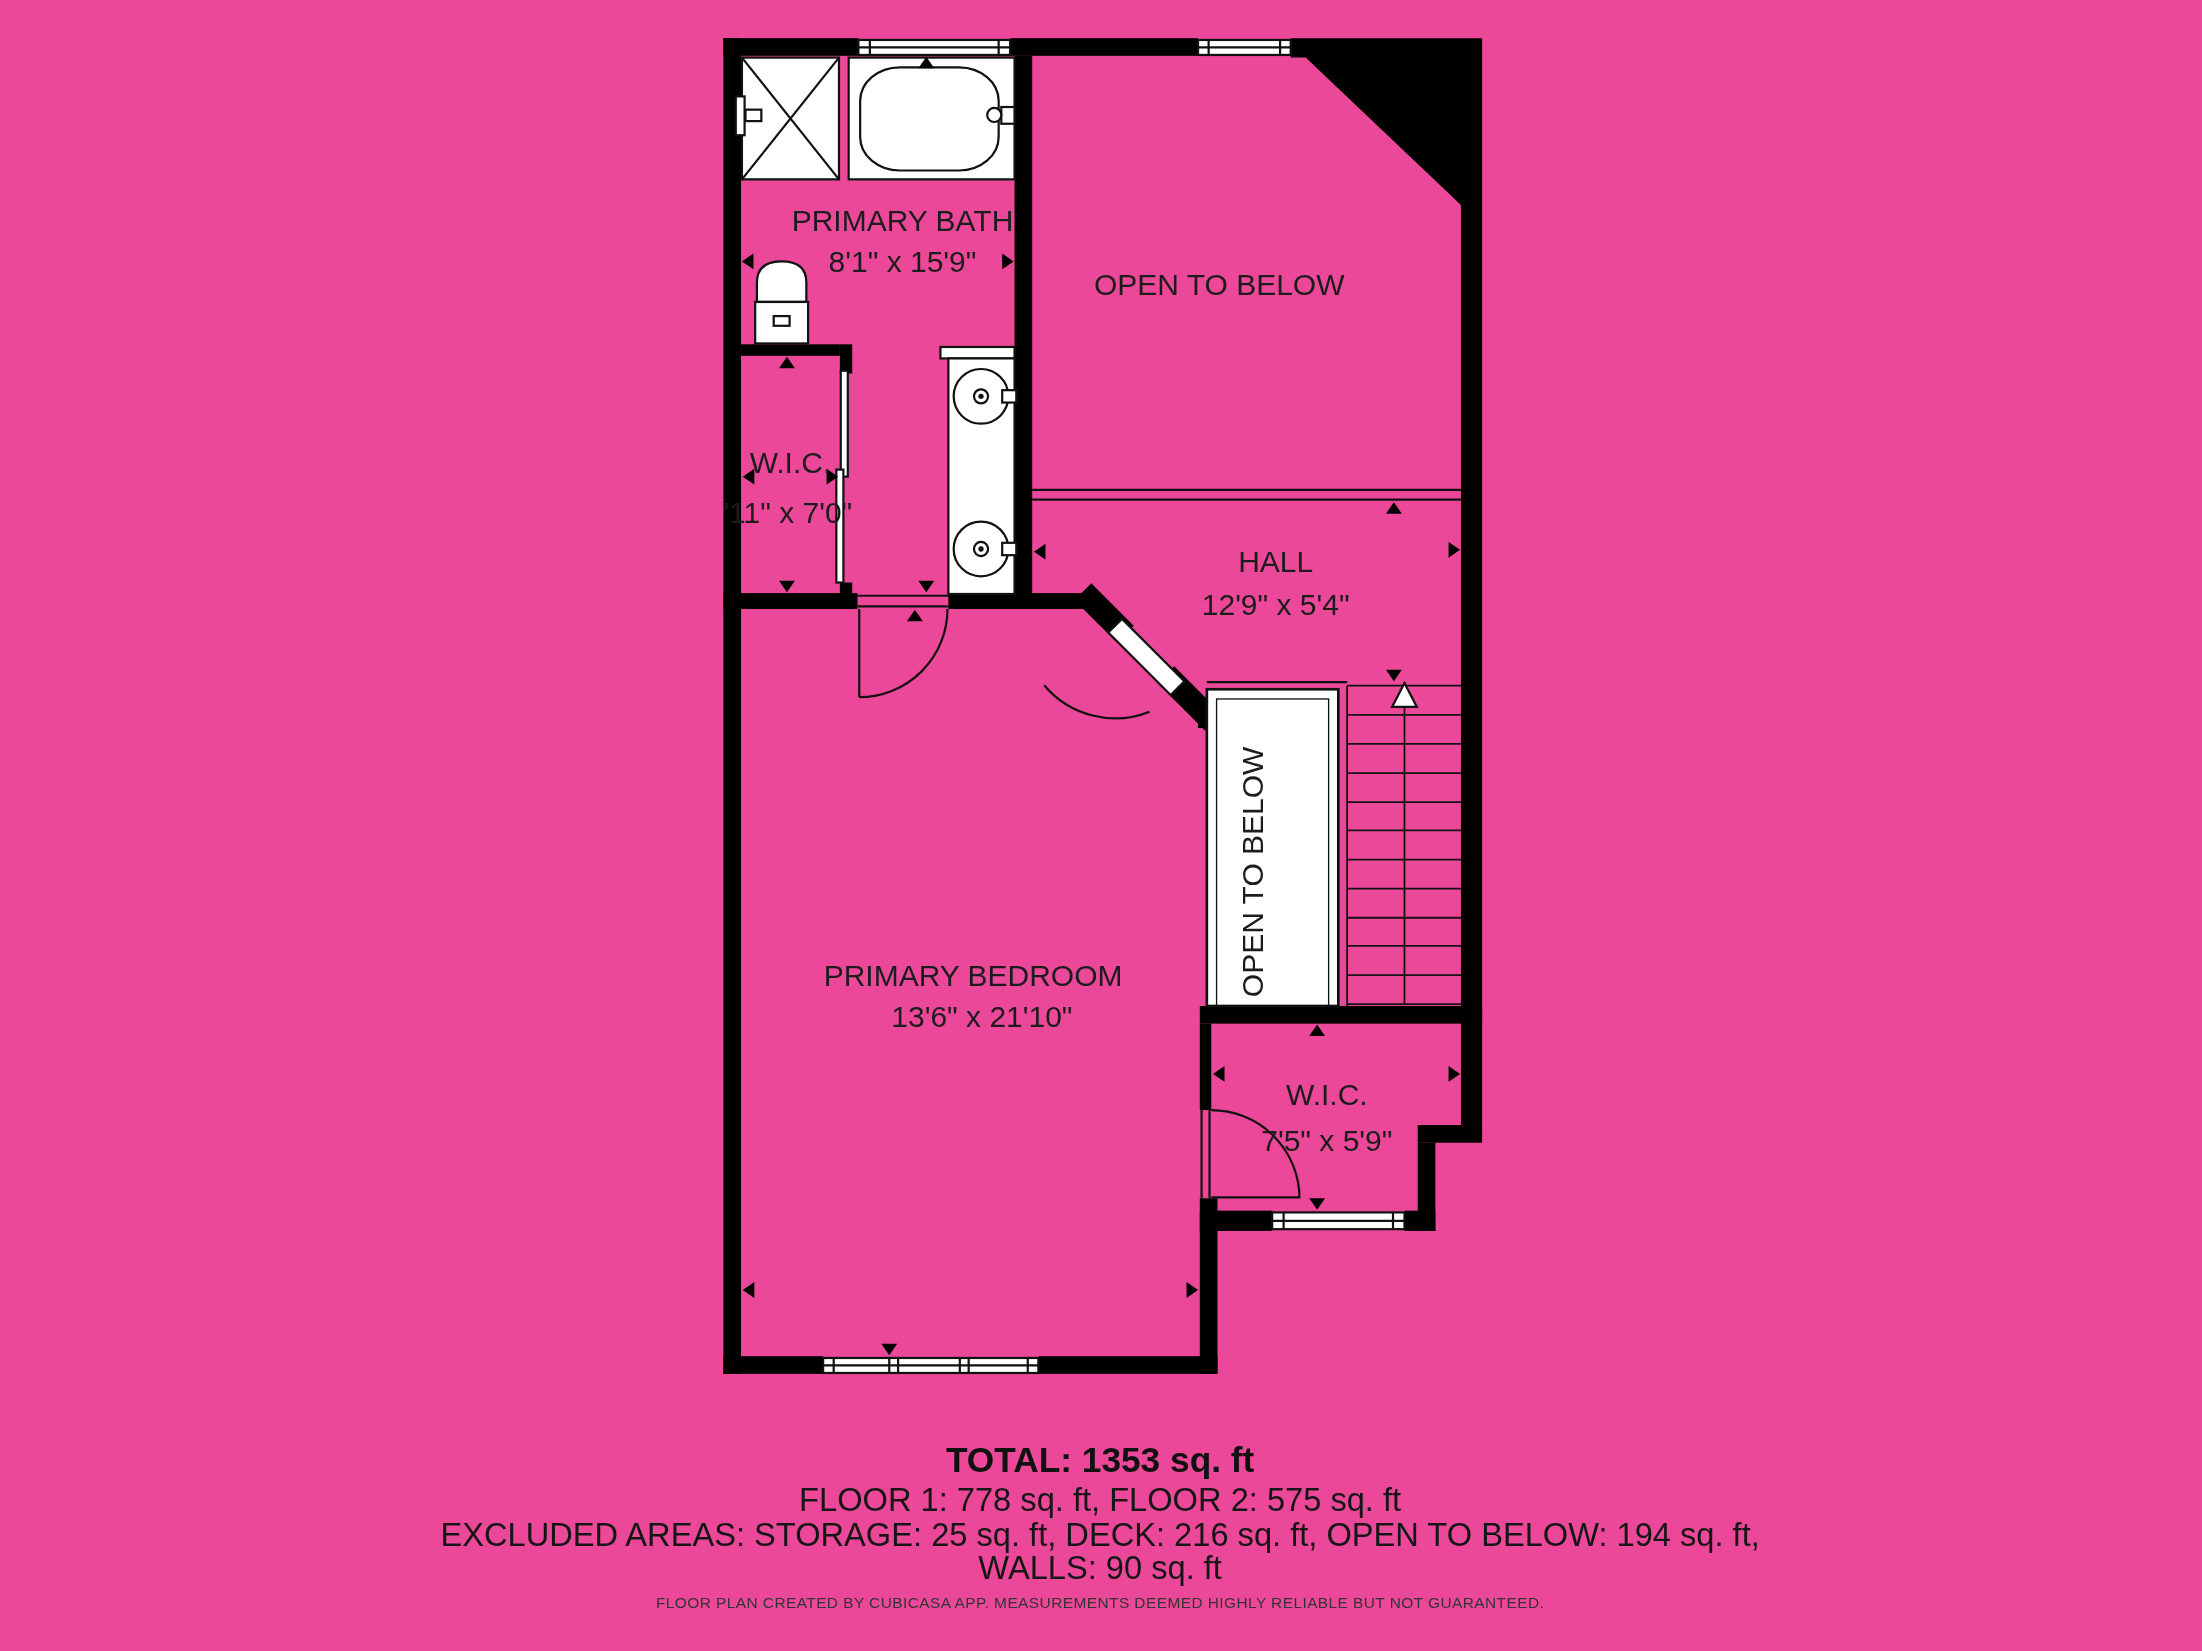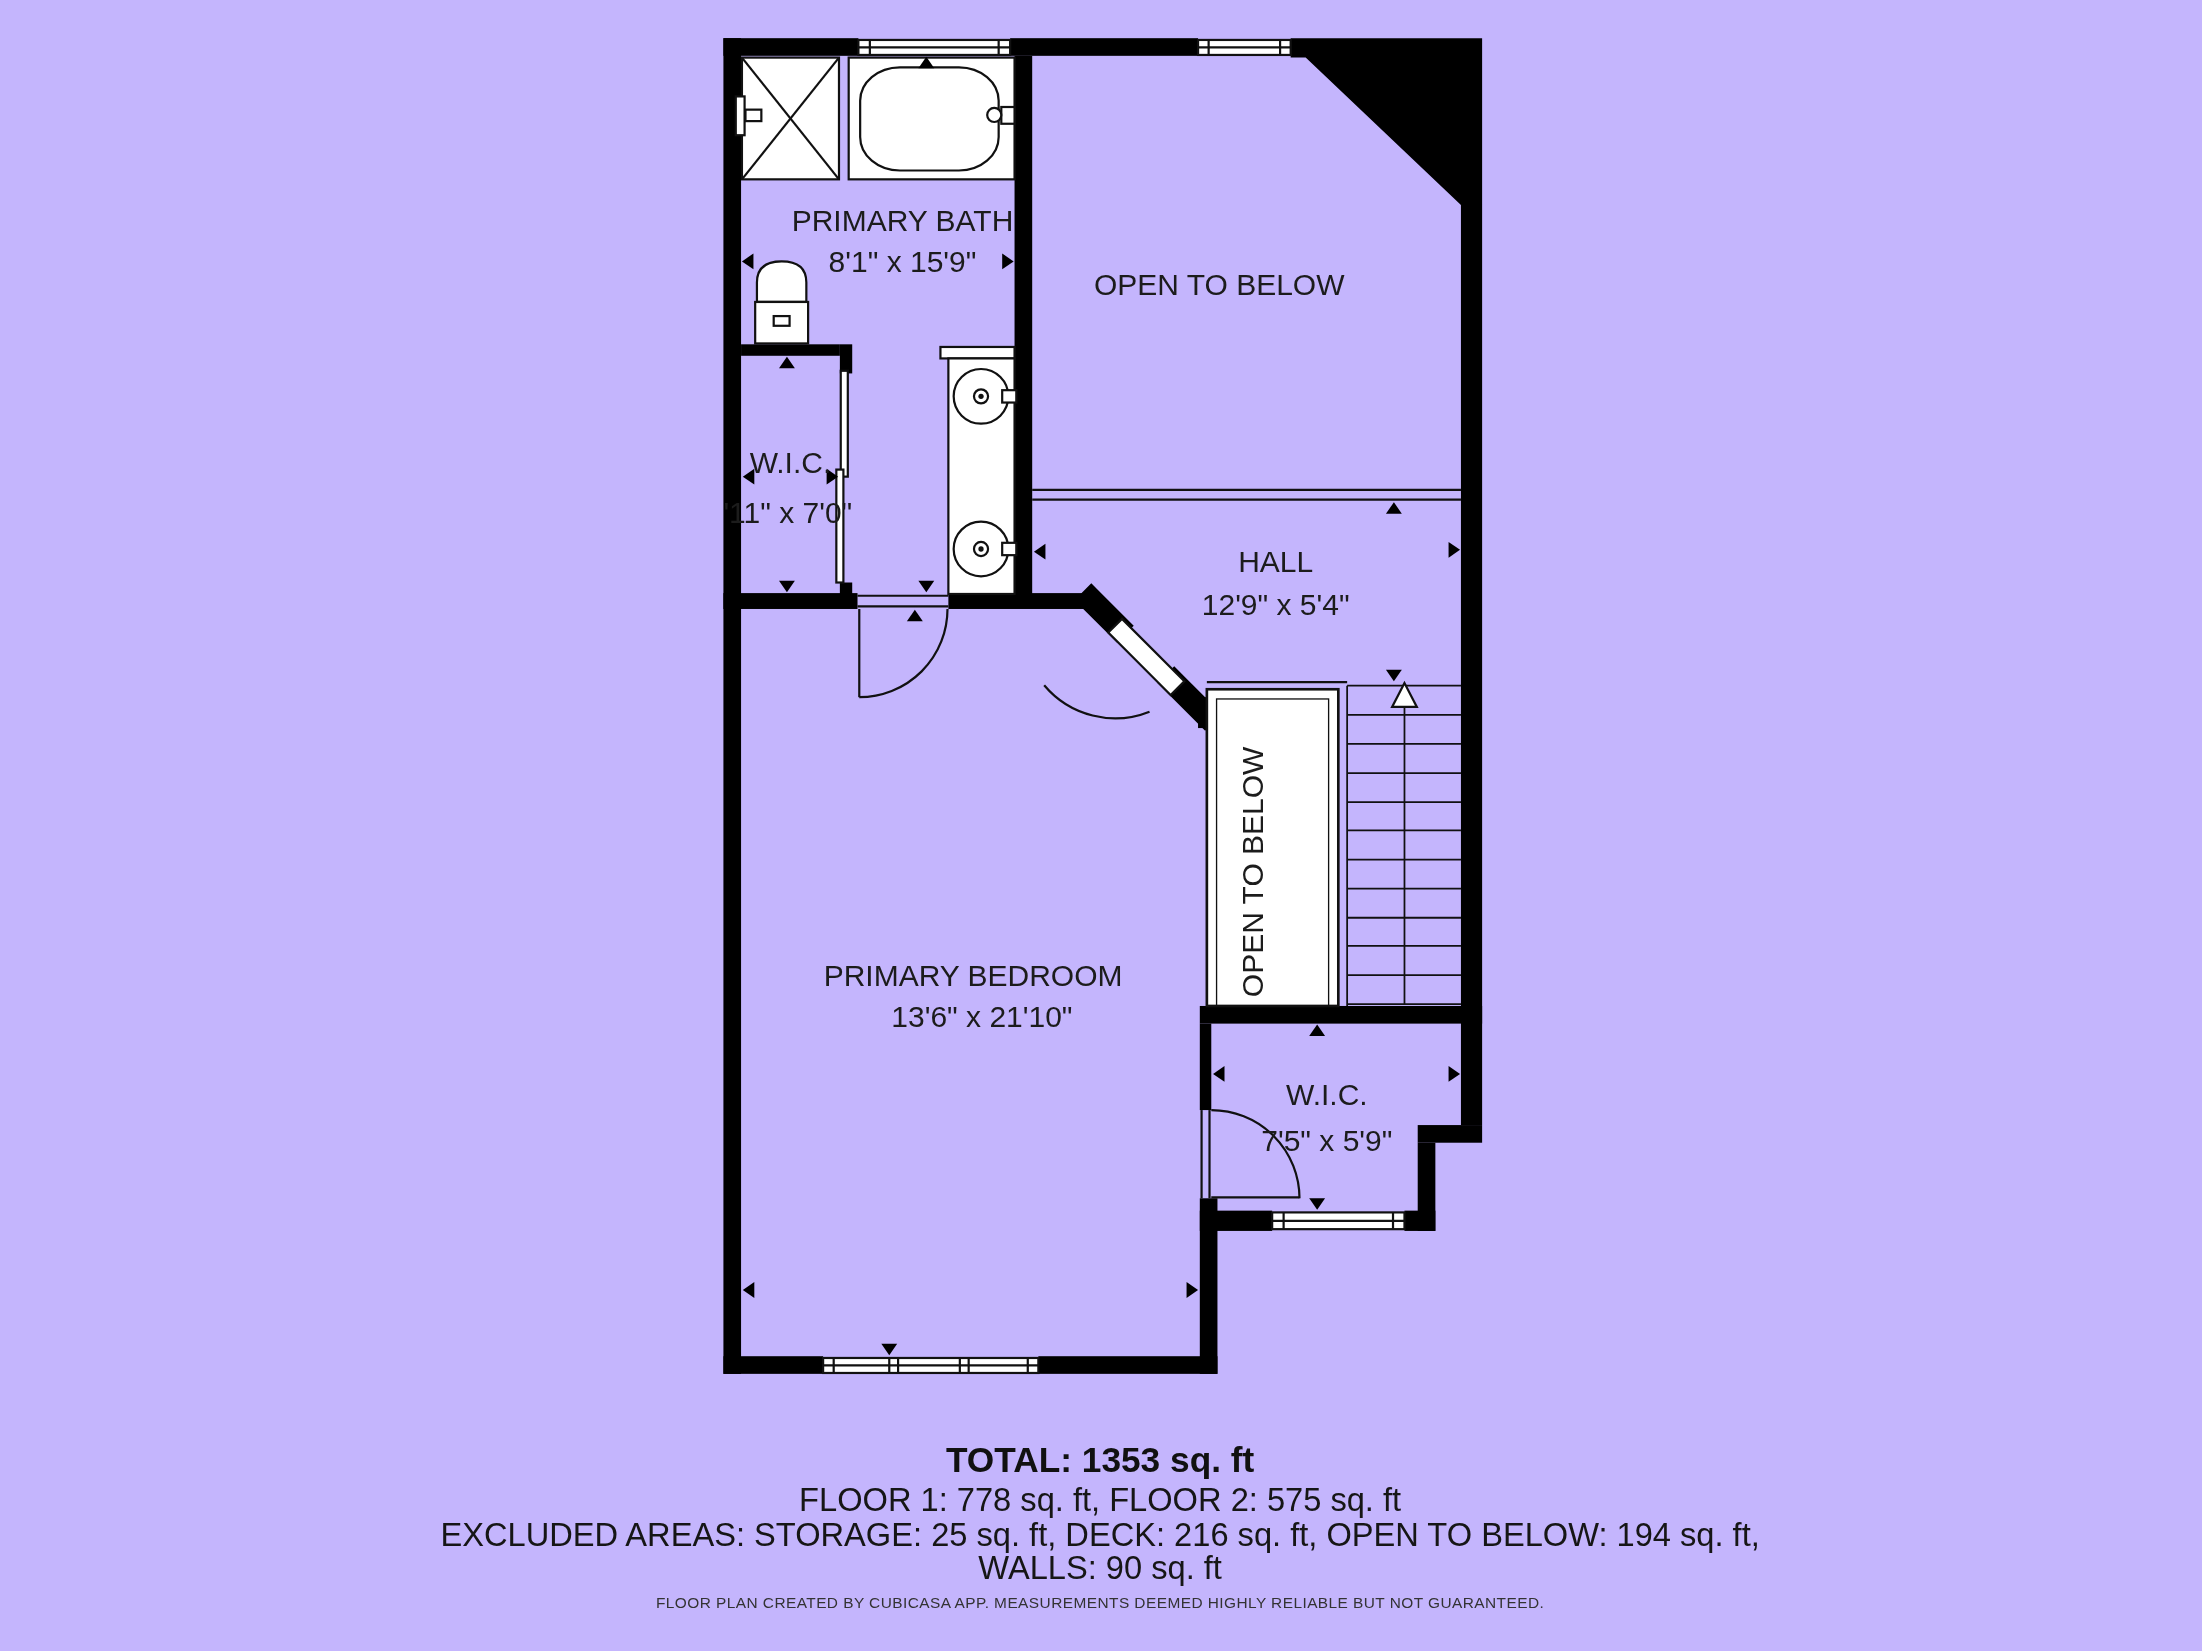--- a/index.html
+++ b/index.html
@@ -1,16 +1,16 @@
 <!DOCTYPE html>
 <html style="font-size:14px"><head>
 <meta charset="utf-8">
 <style>
   html,body { margin:0; padding:0; background:#ffffff; }
-  .stage { position:relative; width:2202px; height:1652px; background:#c4b5fd; overflow:hidden;
+  .stage { position:relative; width:2202px; height:1652px; background:#ec4899; overflow:hidden;
            font-family:"Liberation Sans", sans-serif; }
   svg { position:absolute; left:0; top:0; }
   .wall { fill:#000000; stroke:none; }
   .thin { fill:none; stroke:#111111; stroke-width:2.5; }
   .fixture { fill:#ffffff; stroke:#111111; stroke-width:2.5; }
   .roomlabel { font-size:34px; fill:#1c1c1c; text-anchor:middle; }
   .arrow { fill:#000000; }
   .f-total { font-size:40px; font-weight:bold; fill:#111111; text-anchor:middle; }
   .f-line { font-size:37px; fill:#161616; text-anchor:middle; }
   .f-small { font-size:17.5px; fill:#333333; text-anchor:middle; letter-spacing:0.5px; }

